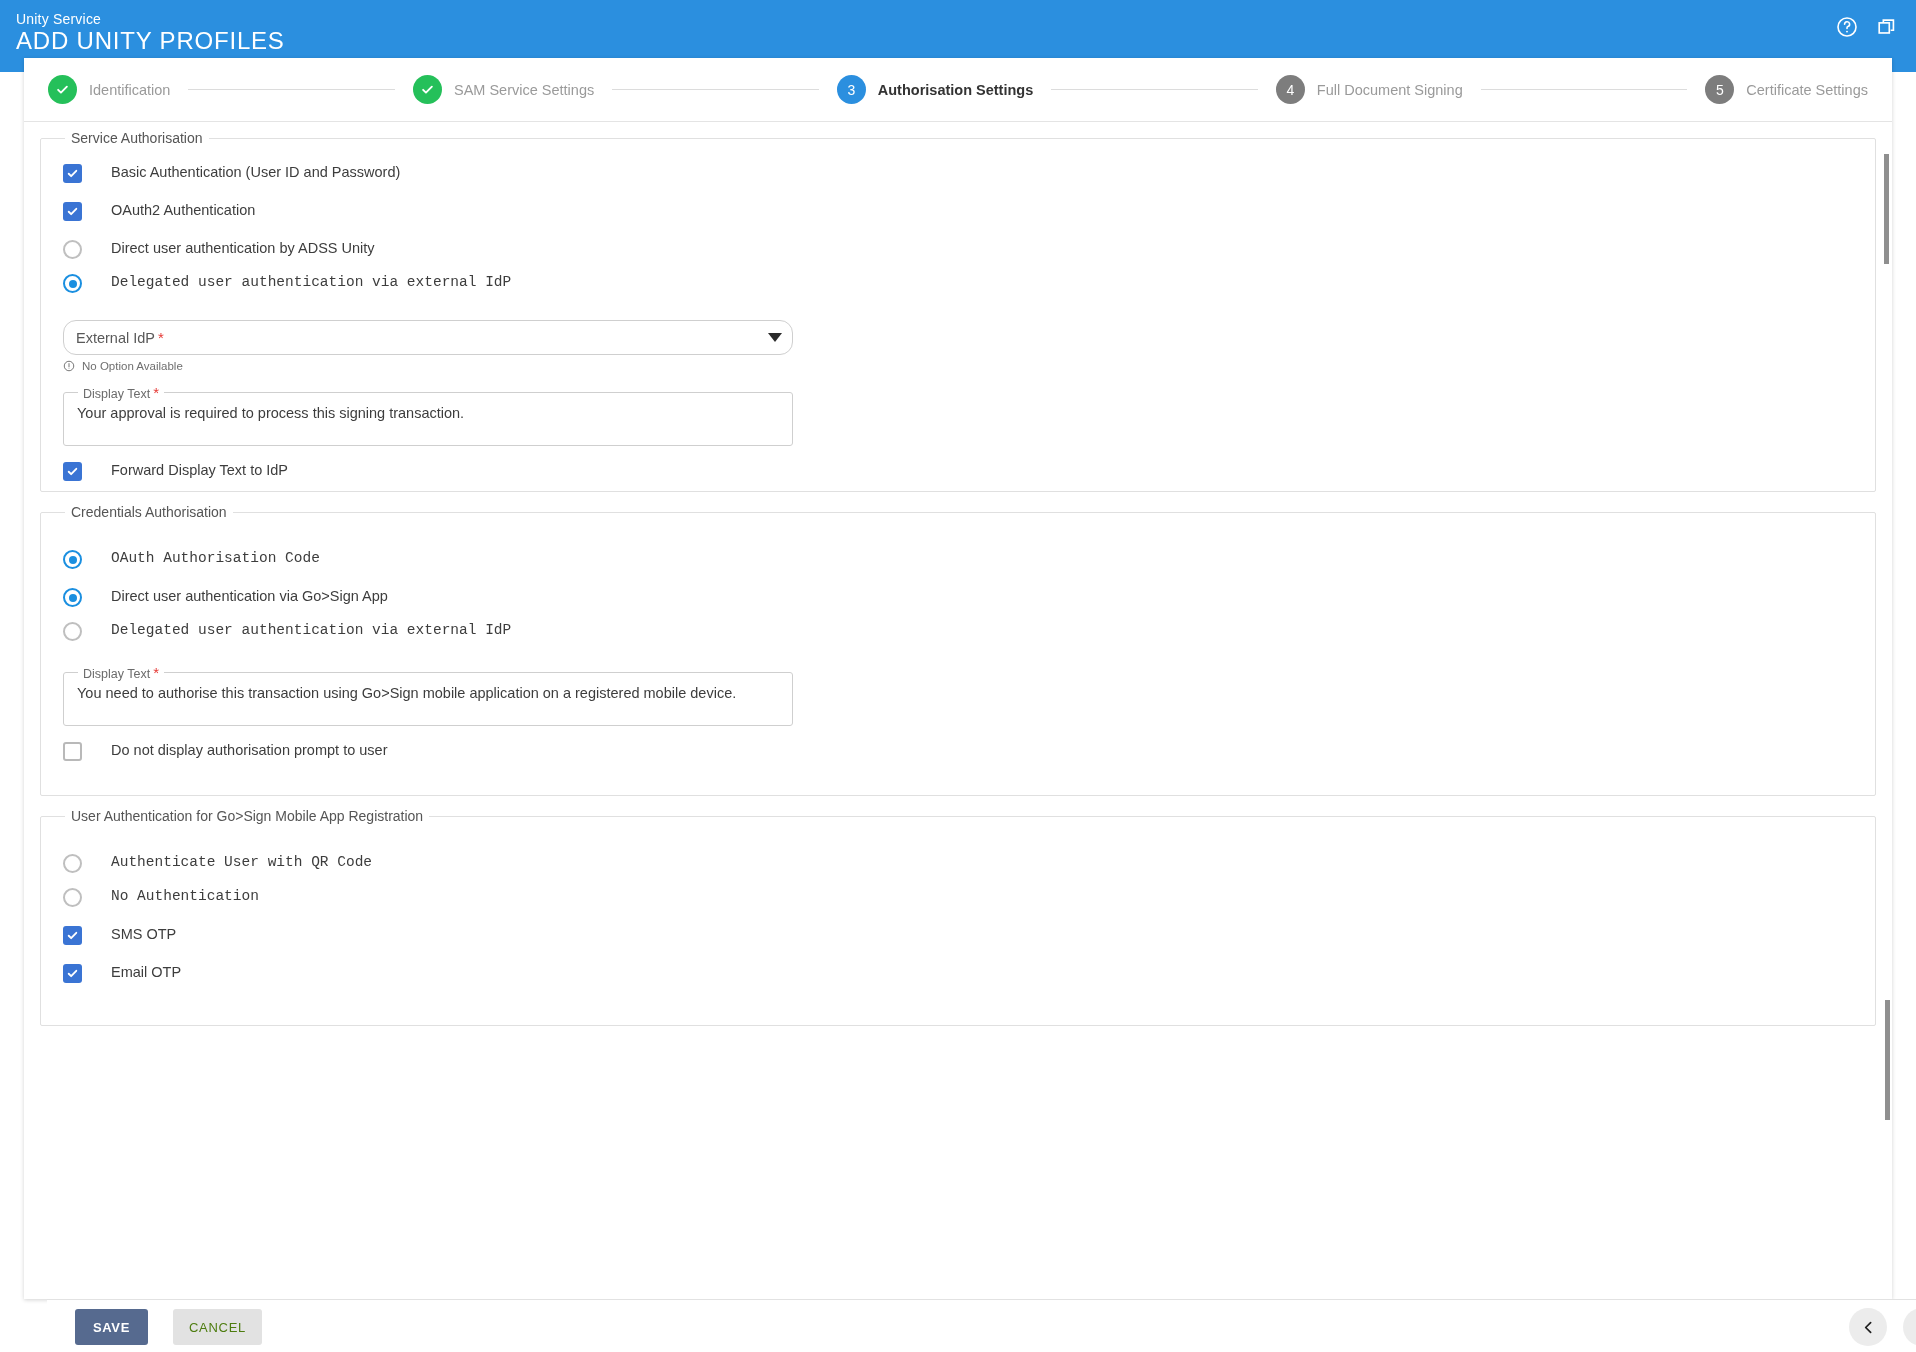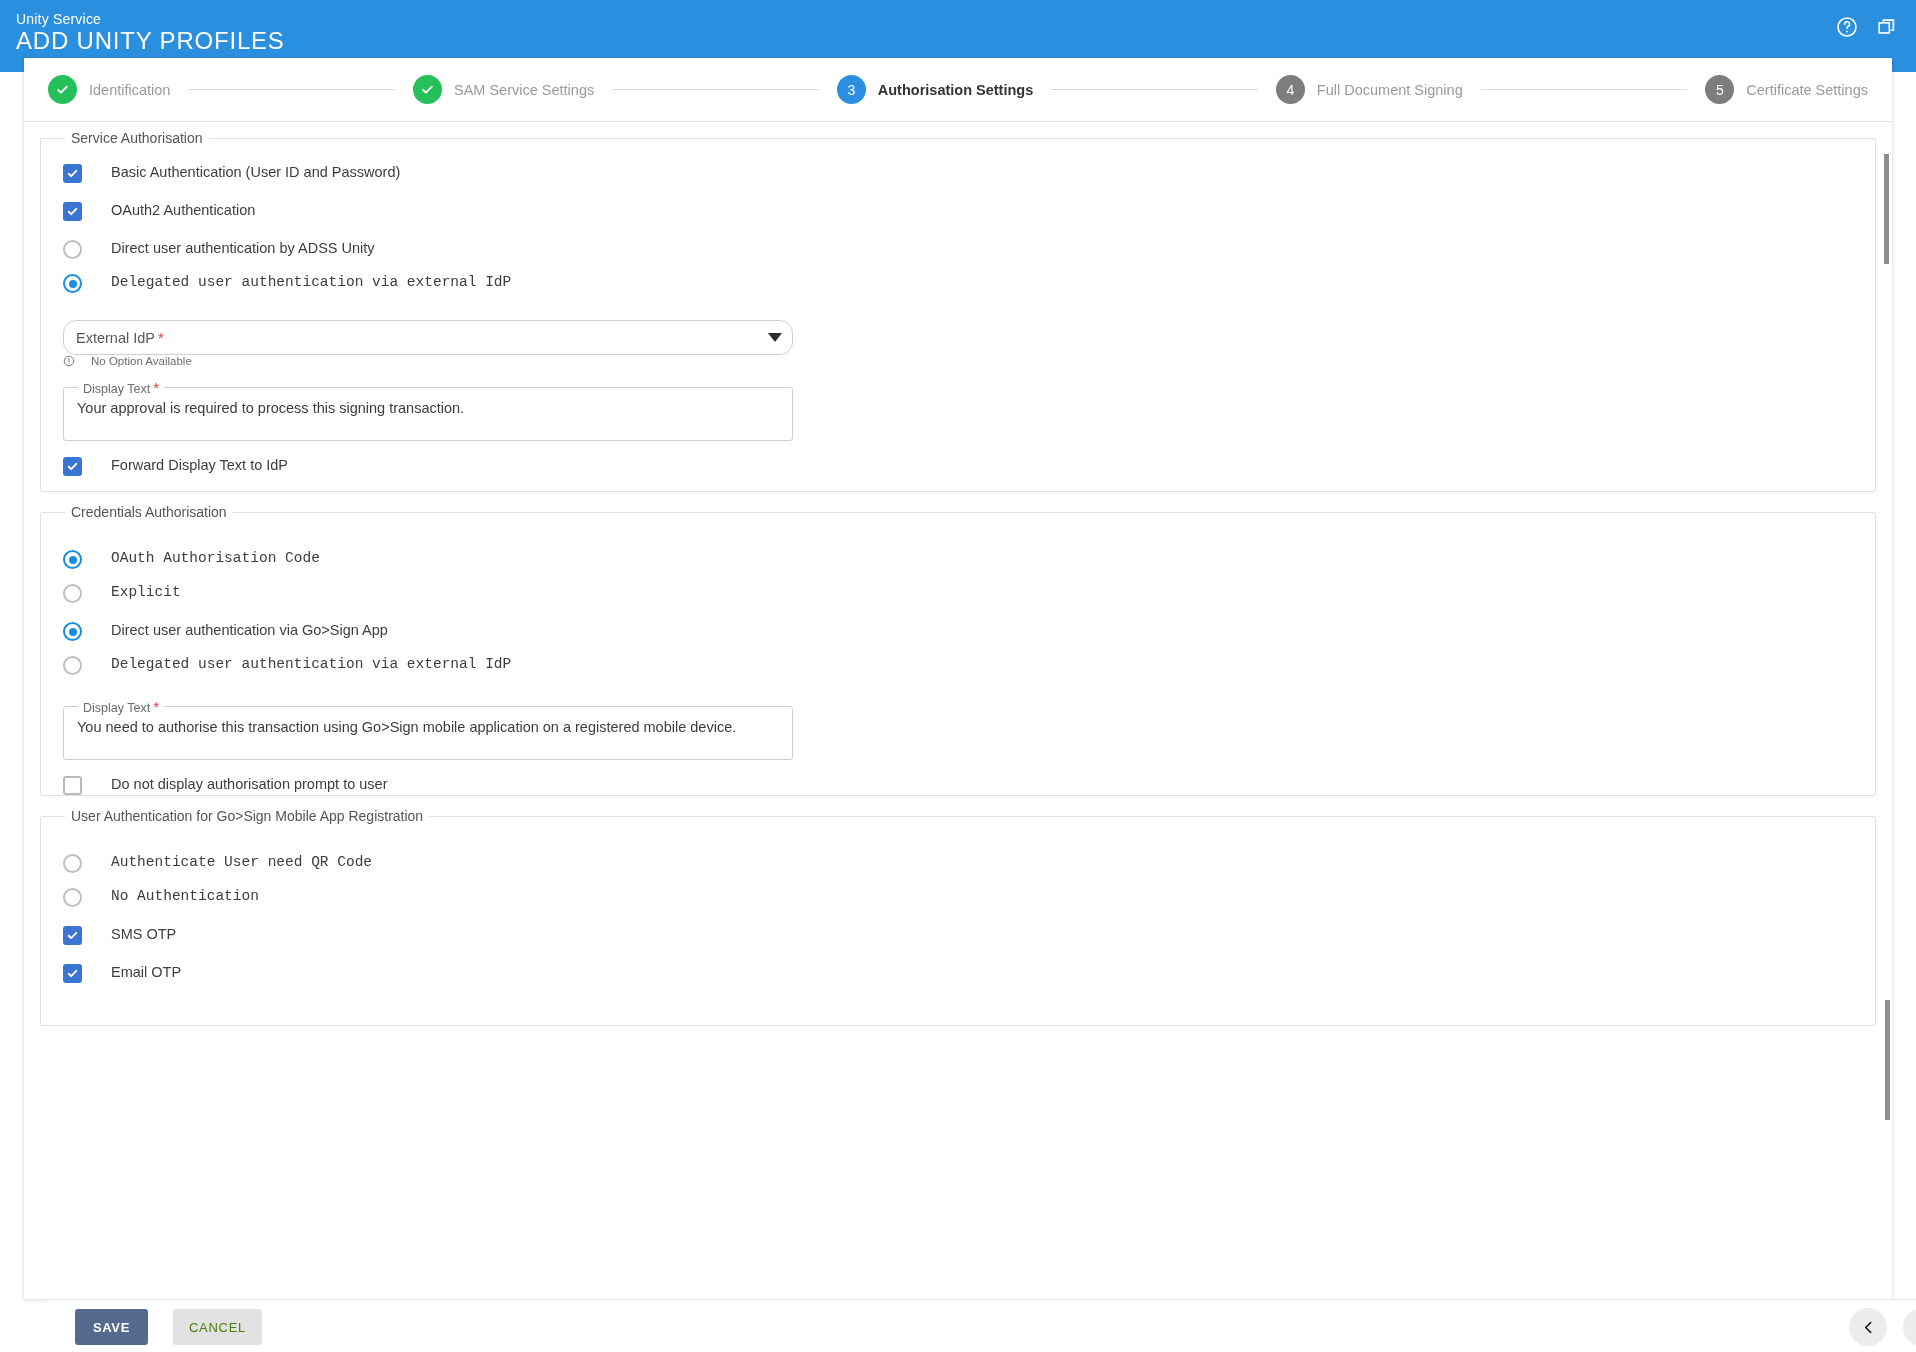--- a/index.html
+++ b/index.html
@@ -198,23 +198,24 @@
   }
   .req-star { color: #e53935; font-size: 15px; margin-left: 3px; }
   .caret {
     width: 0; height: 0;
     border-left: 7px solid transparent;
     border-right: 7px solid transparent;
     border-top: 9px solid #2b2b2b;
     flex: 0 0 auto;
   }
   .hint-row {
+    margin-top: 5px;
     display: flex;
     align-items: center;
-    gap: 16px;
+    gap: 7px;
     font-size: 11.5px;
     color: #6f6f6f;
   }
   .hint-row svg { display: block; }
 
   
   .ta-wrap {
     margin-top: 12px;
     width: 730px;
     height: 62px;
@@ -432,24 +433,20 @@
       <div class="inner-scroll-thumb" style="top:8px; height:110px; right:-14px;"></div>
     </fieldset>
 
     <fieldset class="section sec-creds">
       <legend>Credentials Authorisation</legend>
 
       <div class="opt-row gap-sm">
         <span class="rdo on"></span>
         <span class="opt-label">OAuth Authorisation Code</span>
       </div>
-      <div class="opt-row gap-sm">
-        <span class="rdo off"></span>
-        <span class="opt-label">Explicit</span>
-      </div>
 
       <div class="opt-row gap-lg">
         <span class="rdo on"></span>
         <span class="opt-label">Direct user authentication via Go&gt;Sign App</span>
       </div>
       <div class="opt-row gap-sm">
         <span class="rdo off"></span>
         <span class="opt-label">Delegated user authentication via external IdP</span>
       </div>
 
@@ -464,21 +461,21 @@
         <span class="cbx off"></span>
         <span class="opt-label">Do not display authorisation prompt to user</span>
       </div>
     </fieldset>
 
     <fieldset class="section sec-userauth">
       <legend>User Authentication for Go&gt;Sign Mobile App Registration</legend>
 
       <div class="opt-row gap-sm">
         <span class="rdo off"></span>
-        <span class="opt-label">Authenticate User need QR Code</span>
+        <span class="opt-label">Authenticate User with QR Code</span>
       </div>
       <div class="opt-row gap-sm">
         <span class="rdo off"></span>
         <span class="opt-label">No Authentication</span>
       </div>
 
       <div class="opt-row gap-lg">
         <span class="cbx on">
           <svg width="13" height="13" viewBox="0 0 24 24" fill="none" stroke="#ffffff" stroke-width="3.4" stroke-linecap="round" stroke-linejoin="round">
               <path d="M5 12.5l4.5 4.5L19 7"></path>

